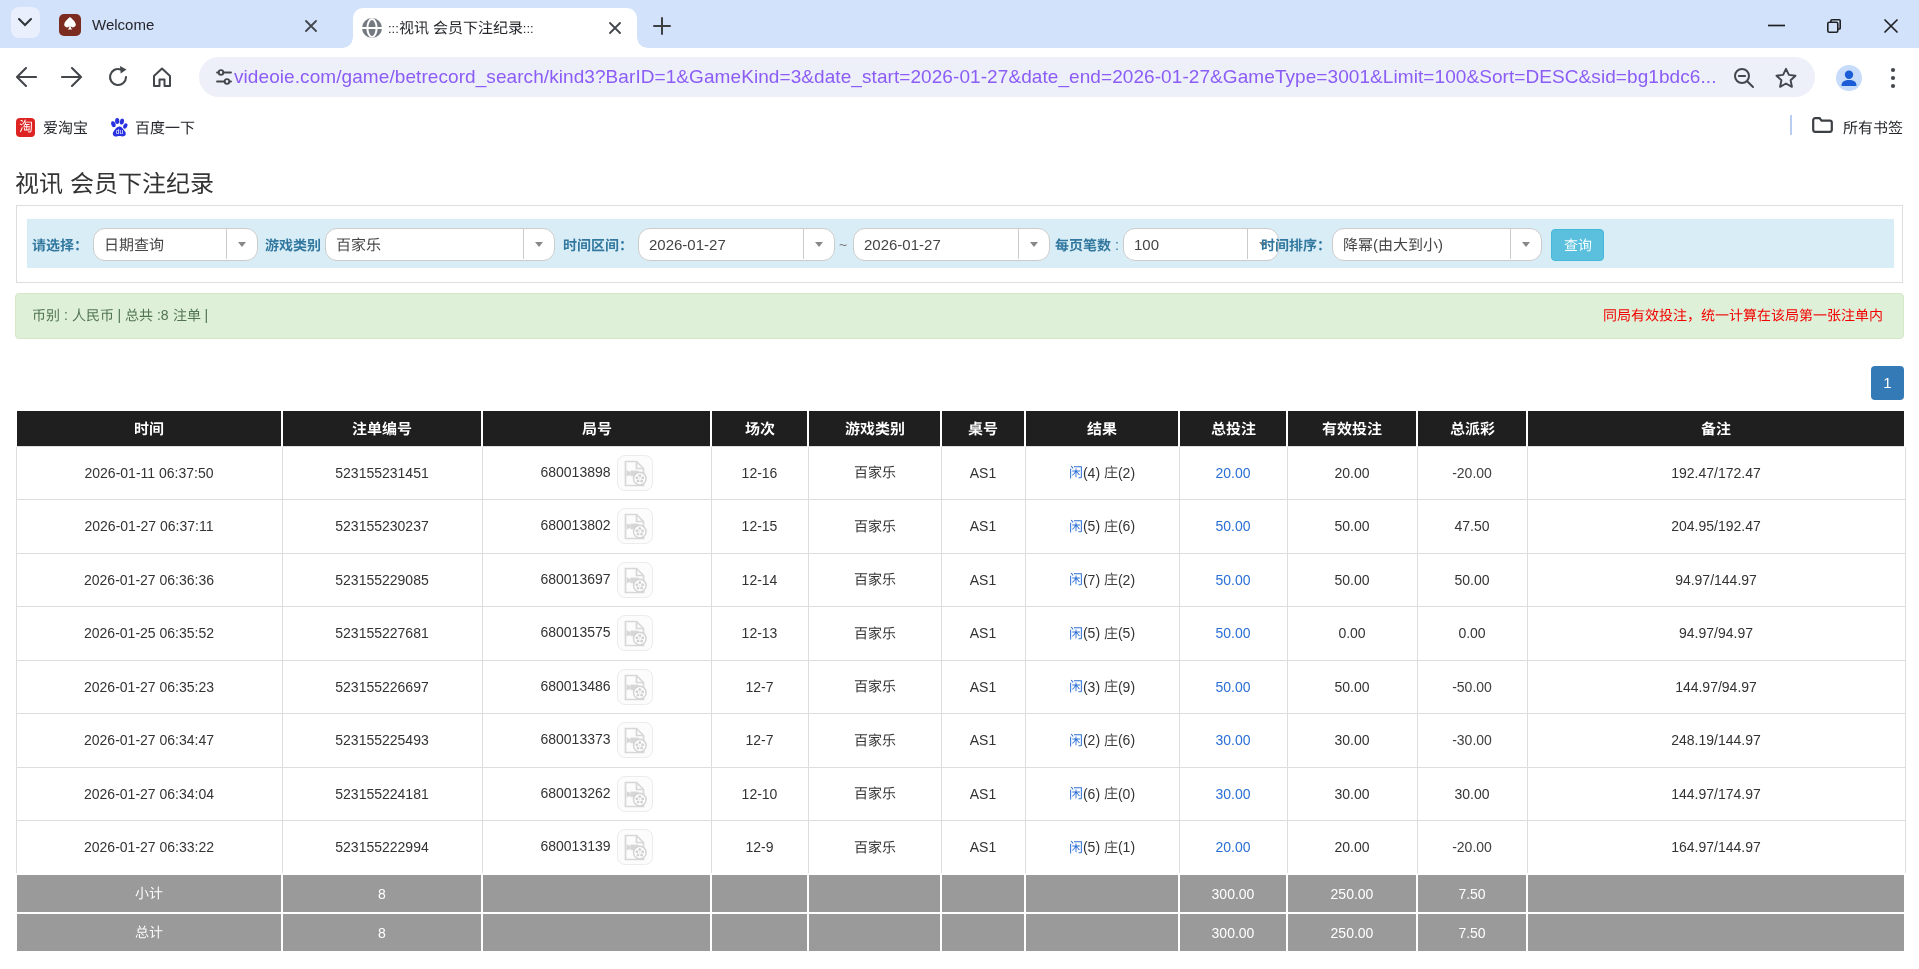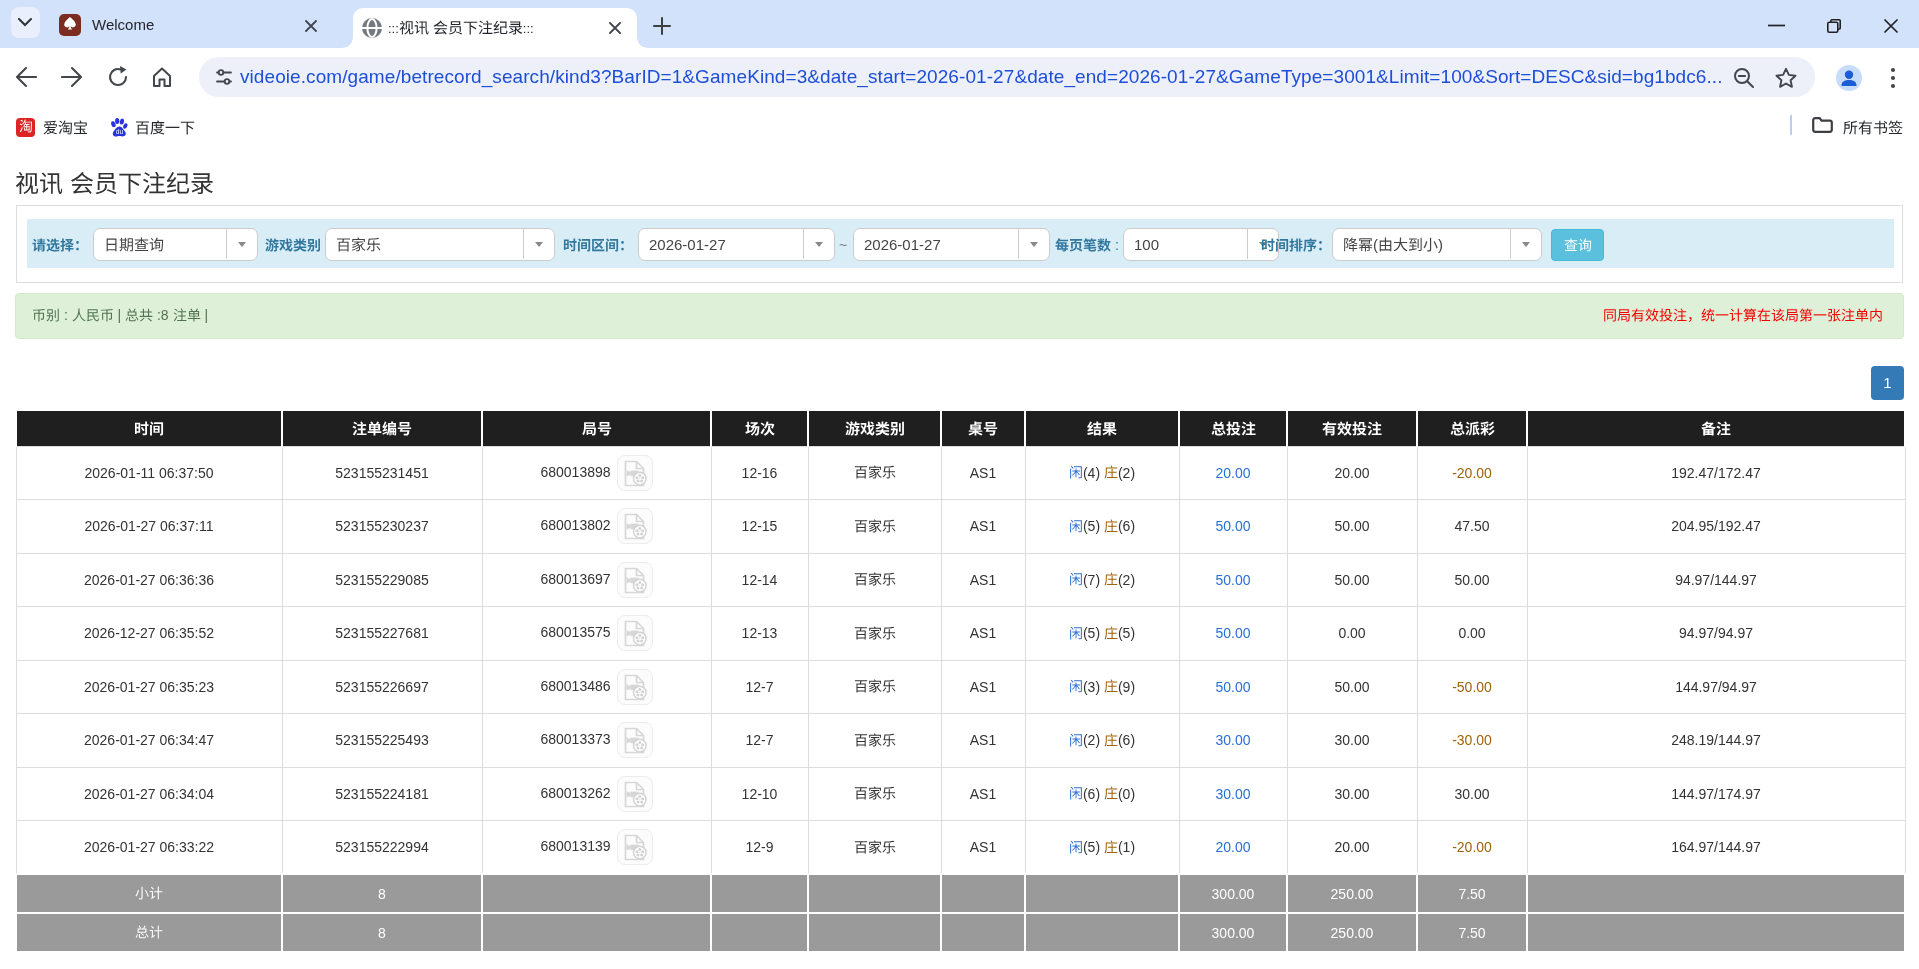--- a/index.html
+++ b/index.html
@@ -4,46 +4,46 @@
 html,body{width:1919px;height:969px;background:#fff;overflow:hidden;
   font-family:"Liberation Sans",sans-serif;-webkit-font-smoothing:antialiased}
 .abs{position:absolute}
 .cg{display:inline-block;width:1em;height:1em;vertical-align:-0.12em;fill:currentColor;overflow:visible}
 
 #tabstrip{position:absolute;left:0;top:0;width:1919px;height:48px;background:#d3e2fb}
 #chevbtn{position:absolute;left:11px;top:7px;width:29px;height:31px;border-radius:8px;background:#e9effc}
 #tab-active{position:absolute;left:353px;top:8px;width:284px;height:40px;background:#fff;border-radius:10px 10px 0 0}
 #toolbar{position:absolute;left:0;top:48px;width:1919px;height:57px;background:#fff}
 #omnibox{position:absolute;left:199px;top:57px;width:1616px;height:40px;border-radius:20px;background:#edf0f9}
-#urltext{position:absolute;left:240px;top:57px;height:40px;line-height:40px;font-size:19px;letter-spacing:.075px;color:#1d4ed8;white-space:nowrap}
+#urltext{position:absolute;left:234px;top:57px;height:40px;line-height:40px;font-size:19px;letter-spacing:.075px;color:#8b5cf6;white-space:nowrap}
 #bookmarks{position:absolute;left:0;top:105px;width:1919px;height:45px;background:#fff}
 .bktxt{position:absolute;top:105px;height:45px;line-height:45px;font-size:15px;color:#24262b}
 
 #pgtitle{position:absolute;left:15px;top:170px;font-size:24px;color:#333;white-space:nowrap}
 #panel{position:absolute;left:16px;top:205px;width:1887px;height:78px;background:#fff;border:1px solid #ddd}
 #strip{position:absolute;left:27px;top:219px;width:1867px;height:49px;background:#d9edf7}
 .flabel{position:absolute;top:229px;height:32px;line-height:32px;font-size:14px;font-weight:bold;color:#31779e;white-space:nowrap}
-.sel{position:absolute;top:228px;height:33px;background:#fff;border:1px solid #ccc;border-radius:7px}
+.sel{position:absolute;top:228px;height:33px;background:#fff;border:1px solid #ccc;border-radius:12px}
 .sel .tx{position:absolute;left:10px;top:0;height:31px;line-height:31px;font-size:15px;color:#444;white-space:nowrap}
 .sel .ar{position:absolute;right:0;top:0;width:31px;height:30px;border-left:1px solid #ccc}
 .sel .ar:after{content:"";position:absolute;left:50%;top:50%;margin:-2px 0 0 -4px;border:4px solid transparent;border-top:5px solid #888}
 #qbtn{position:absolute;left:1551px;top:229px;width:53px;height:32px;background:#5bc0de;border:1px solid #46b8da;border-radius:4px;color:#fff;font-size:14px;text-align:center;line-height:30px}
 #greenbar{position:absolute;left:15px;top:293px;width:1889px;height:46px;background:#dff0d8;border:1px solid #d6e9c6;border-radius:4px;font-size:14px}
 #gleft{position:absolute;left:16px;top:0;height:43px;line-height:43px;color:#507352;white-space:nowrap}
 #gright{position:absolute;right:20px;top:0;height:43px;line-height:43px;color:#f20000;white-space:nowrap}
 #pag{position:absolute;left:1871px;top:366px;width:33px;height:34px;background:#337ab7;border-radius:4px;color:#fff;font-size:15px;text-align:center;line-height:34px}
 
 #tbl{position:absolute;left:15px;top:411px;width:1889px;border-collapse:collapse;table-layout:fixed}
 #tbl th{background:#1f1f1f;color:#fff;font-size:15px;font-weight:bold;border:0;border-left:2px solid #fff;border-right:2px solid #fff;padding:0;text-align:center}
 #tbl thead tr{height:35px}
 #tbl tbody tr{height:53.5px}
 #tbl td{border:1px solid #ddd;padding:0;text-align:center;font-size:14px;color:#333}
 #tbl tfoot tr{height:39px}
 #tbl tfoot td{background:#9a9a9a;border:2px solid #fff;color:#fff}
-#tbl .blu{color:#2a6fd6}#tbl .red{color:#a16207}
+#tbl .blu{color:#2a6fd6}#tbl .red{color:#404040}
 .blu{color:#2a6fd6}.red{color:#f20000}
 .film{display:inline-block;width:36px;height:36px;border:1px solid #ececec;border-radius:8px;background:#fcfcfc;vertical-align:middle;margin-left:6px;position:relative}
 .film svg{position:absolute;left:4px;top:4px}
 .ico{position:absolute}
 </style></head><body>
 <svg style="position:absolute;width:0;height:0">
     <defs>
       <path id="b522B" d="M599 152V718H716V152ZM809 51V826C809 843 802 849 784 849C766 849 709 849 652 847C669 881 686 936 691 970C777 971 837 967 876 947C915 927 928 893 928 827V51ZM189 179H382V317H189ZM80 74V423H498V74ZM205 444 202 506H53V615H193C176 733 136 824 21 884C46 905 78 946 92 974C235 895 285 772 305 615H403C396 762 388 821 375 837C366 847 358 849 344 849C328 849 297 849 262 845C280 876 292 924 294 959C339 960 381 959 406 955C435 950 456 941 476 915C503 881 512 786 521 552C522 537 523 506 523 506H315L318 444Z"></path>
       <path id="b533A" d="M931 74H82V941H958V826H200V189H931ZM263 324C331 378 408 441 482 506C402 579 312 642 221 690C248 711 294 758 313 782C400 729 488 661 571 583C651 656 723 726 770 781L864 692C813 637 737 568 655 498C721 426 781 348 831 267L718 221C676 292 624 361 565 424C489 363 412 303 346 252Z"></path>
       <path id="b5355" d="M254 458H436V527H254ZM560 458H750V527H560ZM254 299H436V367H254ZM560 299H750V367H560ZM682 38C662 88 628 152 595 201H380L424 180C404 138 358 78 320 34L216 81C245 116 277 163 298 201H137V625H436V691H48V802H436V967H560V802H955V691H560V625H874V201H731C758 164 788 120 816 77Z"></path>
@@ -645,21 +645,21 @@
               <use href="#r95F2"></use>
             </svg></span>(7) <span class="red"><svg class="cg" viewBox="0 0 1000 1000">
               <use href="#r5E84"></use>
             </svg></span>(2)</td>
         <td class="blu">50.00</td>
         <td>50.00</td>
         <td class="">50.00</td>
         <td>94.97/144.97</td>
       </tr>
       <tr>
-        <td>2026-12-27 06:35:52</td>
+        <td>2026-01-25 06:35:52</td>
         <td>523155227681</td>
         <td>680013575<span class="film"><svg width="27" height="27" viewBox="0 0 27 27">
               <path d="M3.5 1.5 H14.5 L21.5 8.5 V25.5 H3.5 Z" fill="none" stroke="#d7d7d7" stroke-width="1.7"></path>
               <path d="M14.5 1.5 V8.5 H21.5" fill="none" stroke="#d7d7d7" stroke-width="1.7"></path>
               <path d="M8.3 10.6 H16.5 V16.2 H8.3 Z" fill="#d7d7d7"></path>
               <path d="M8.3 12.1 L4.6 10.2 V16.6 L8.3 14.7 Z" fill="#d7d7d7"></path>
               <circle cx="17.8" cy="18.6" r="6.3" fill="#fff" stroke="#d3d3d3" stroke-width="1.5"></circle>
               <circle cx="17.8" cy="15.6" r="1.5" fill="#d3d3d3"></circle>
               <circle cx="14.9" cy="17.7" r="1.5" fill="#d3d3d3"></circle>
               <circle cx="16" cy="21.1" r="1.5" fill="#d3d3d3"></circle>

